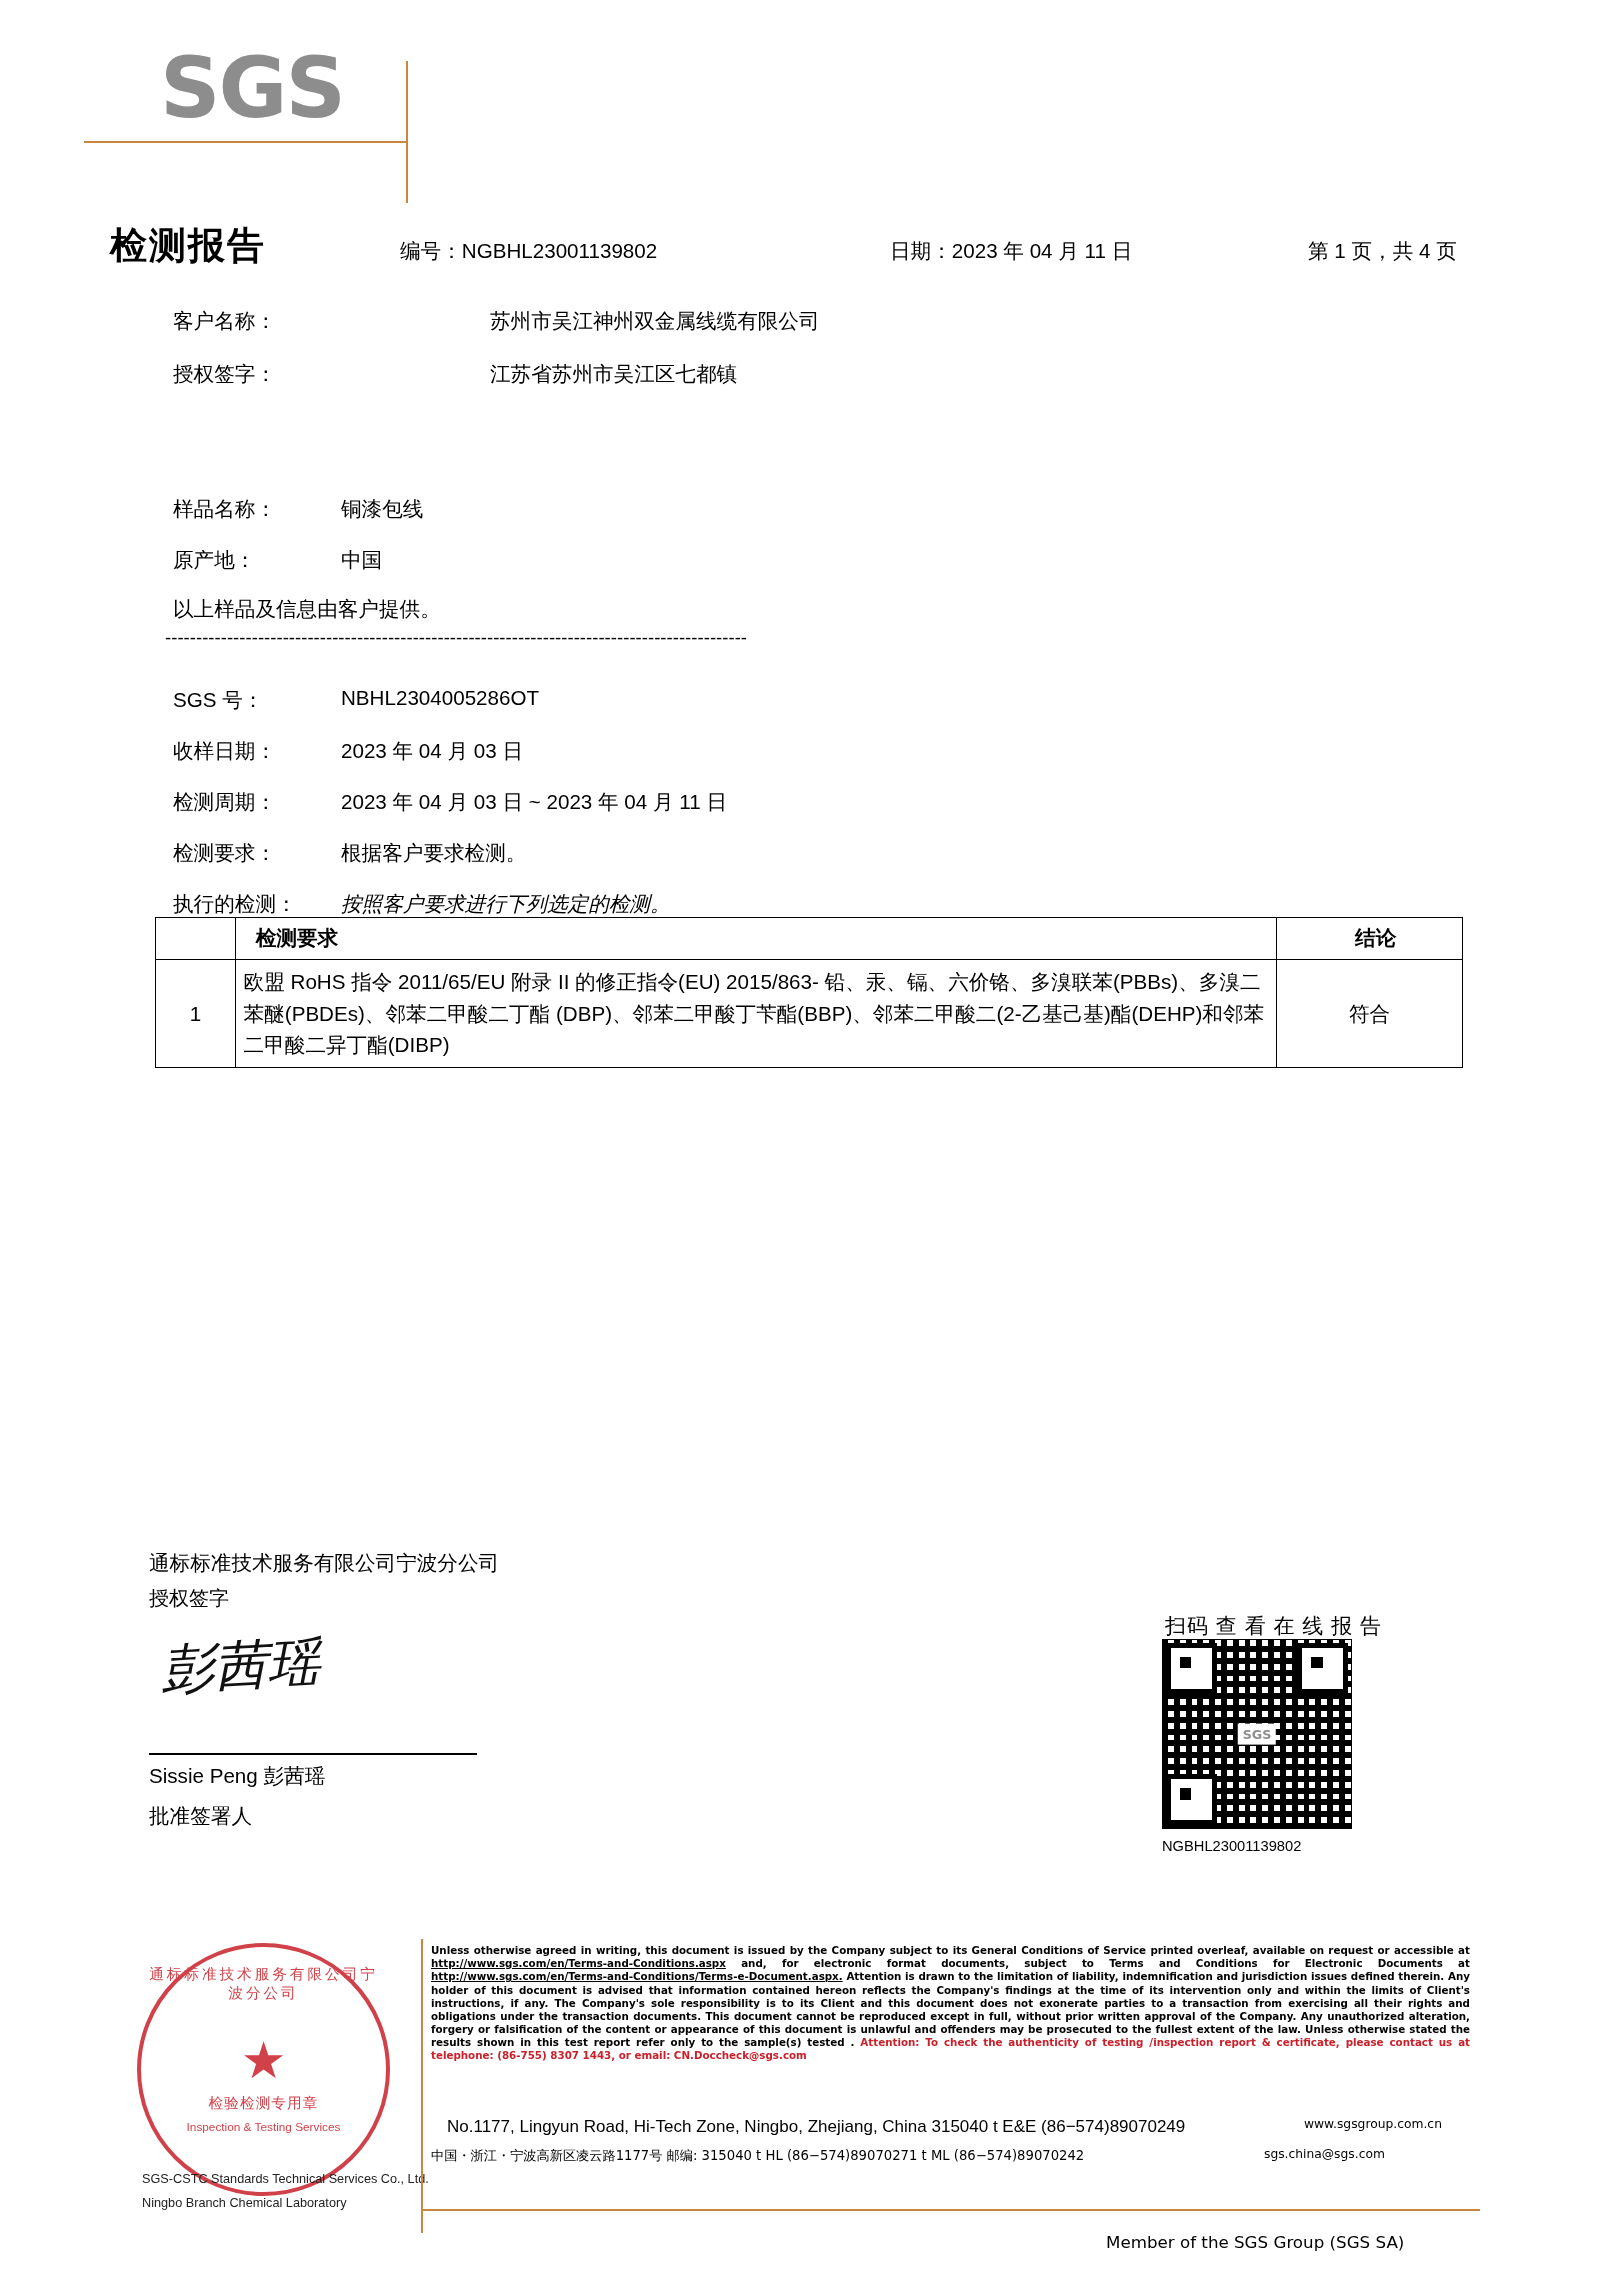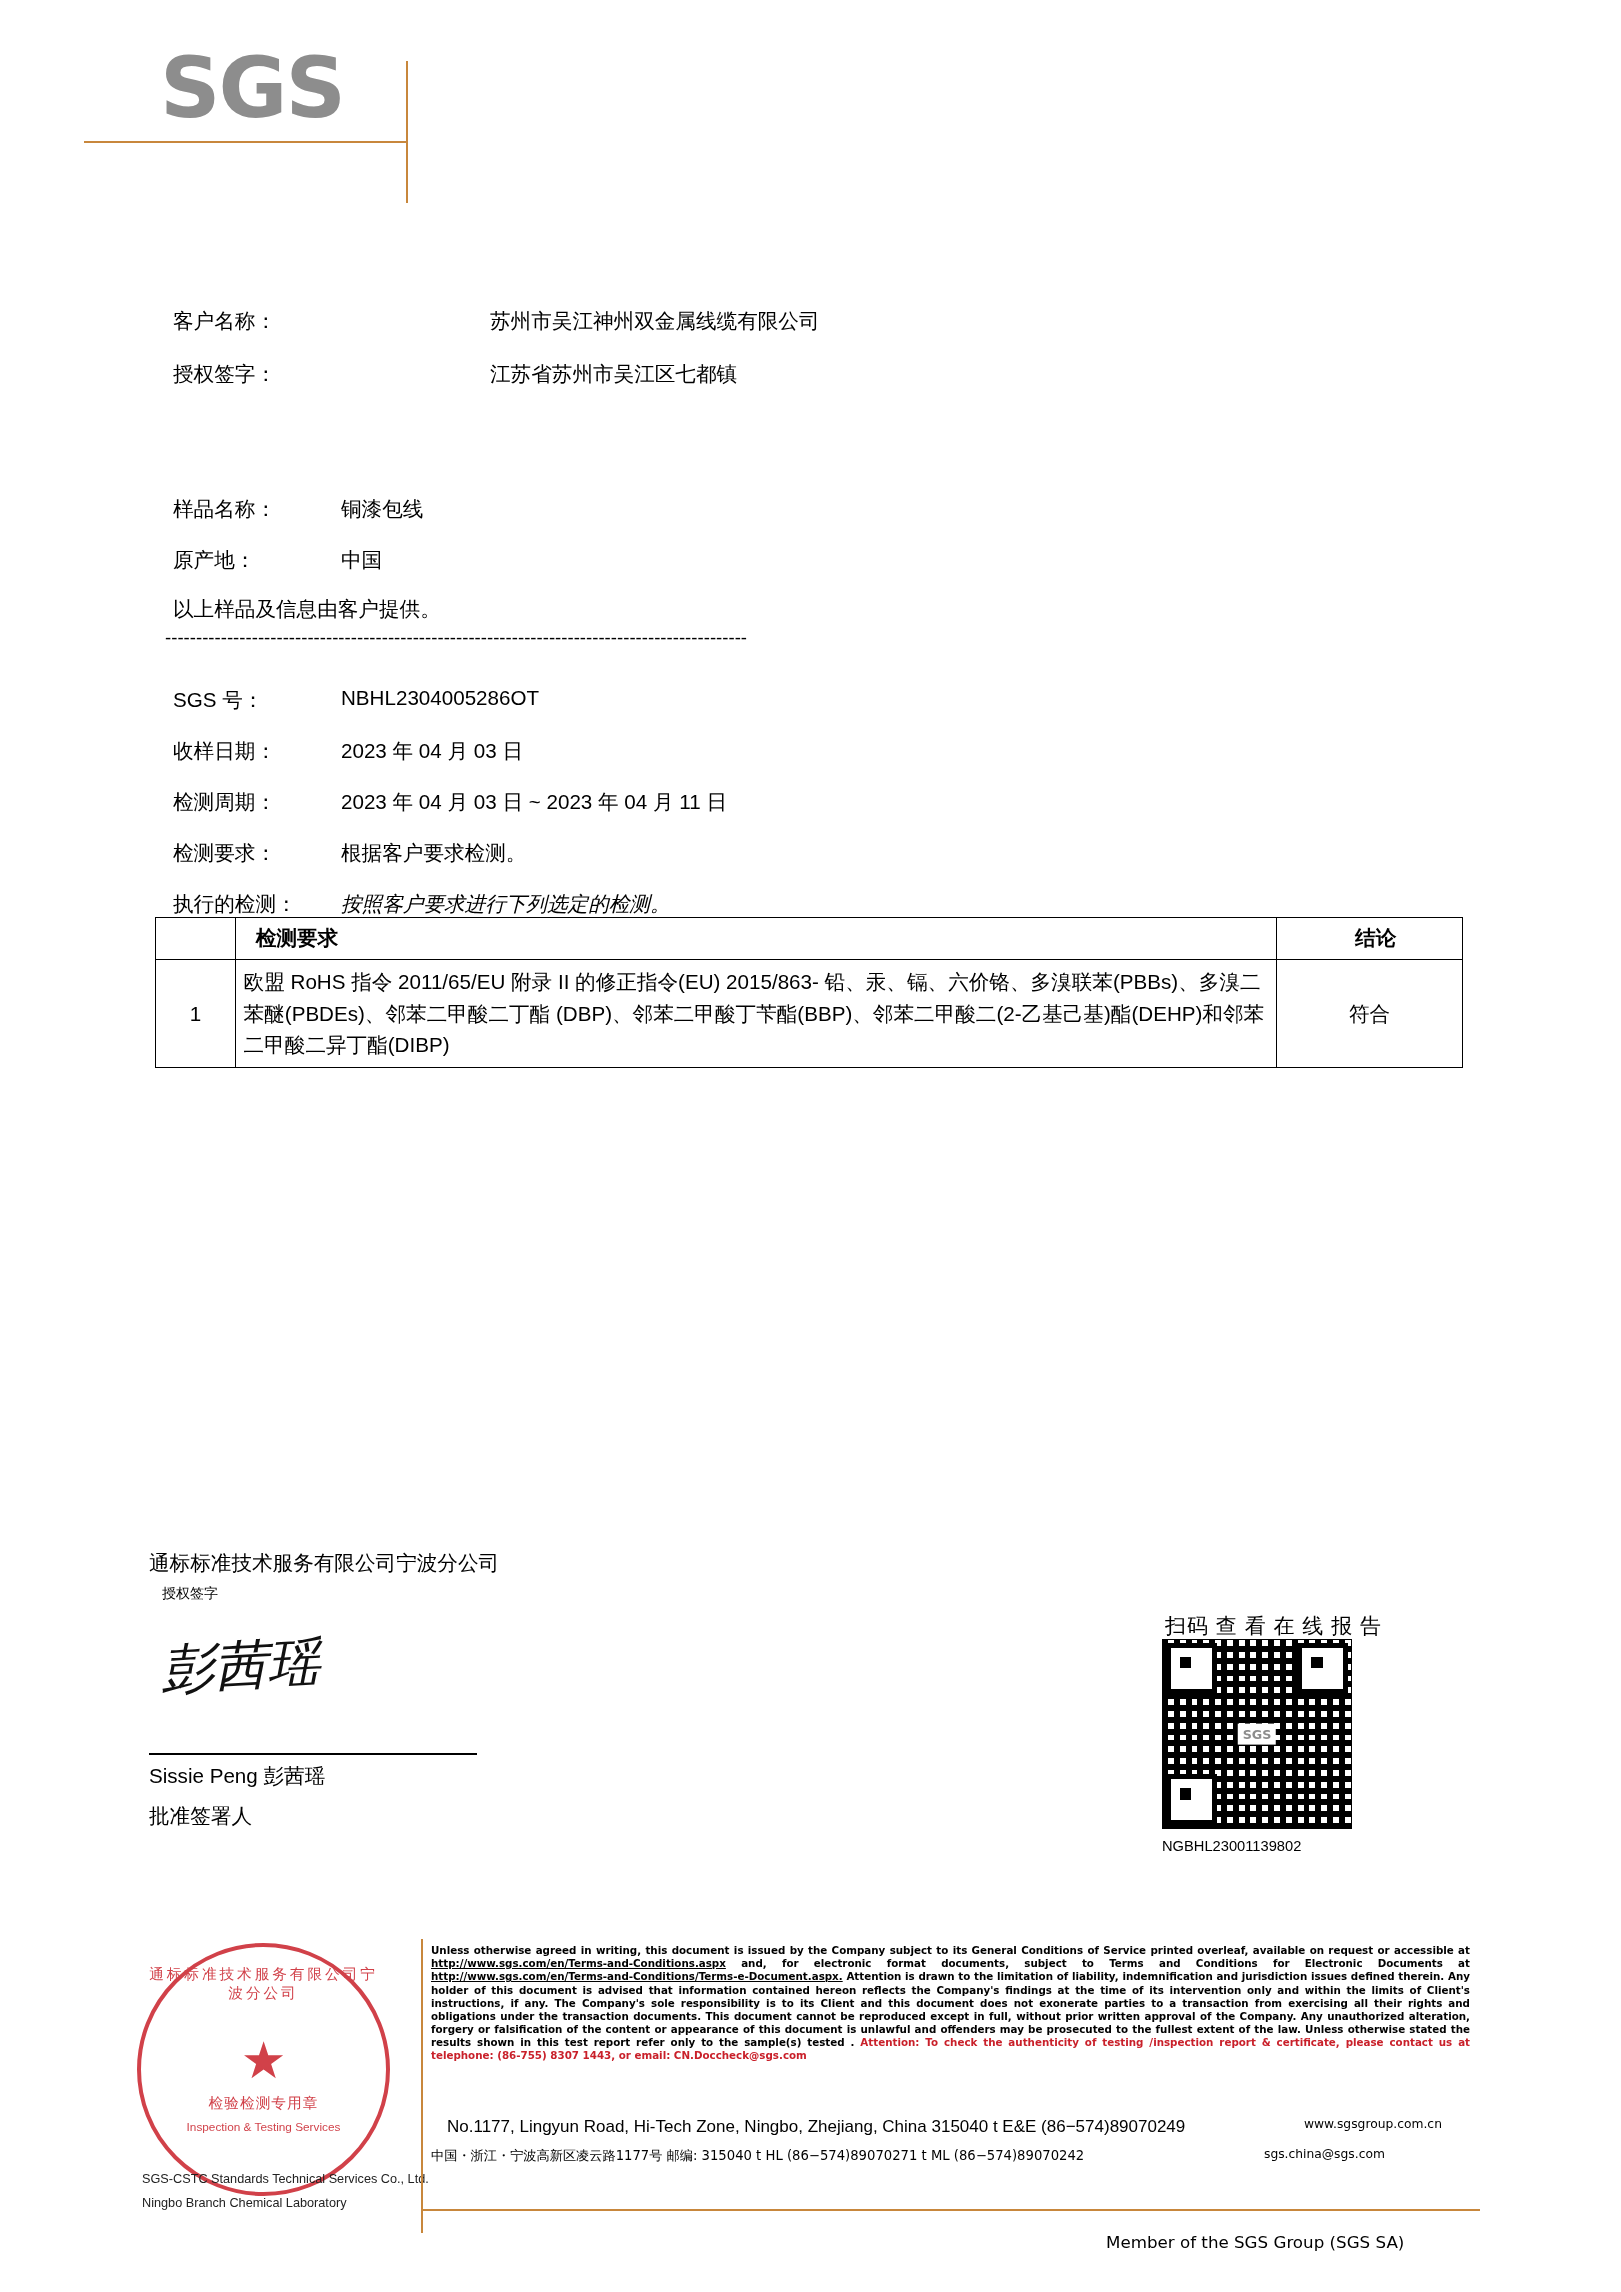--- a/index.html
+++ b/index.html
@@ -137,23 +137,23 @@
 
   
   .sig-company {
     position: absolute;
     left: 149px;
     top: 1549px;
     font-size: 20.6px;
   }
   .sig-auth {
     position: absolute;
-    left: 162px;
+    left: 149px;
     top: 1585px;
-    font-size: 14px;
+    font-size: 20px;
   }
   .signature {
     position: absolute;
     left: 162px;
     top: 1627px;
     width: 294px;
     height: 108px;
     font-family: "DejaVu Serif", serif;
     font-size: 53px;
     font-style: italic;
@@ -371,20 +371,30 @@
 <body>
 
 <div class="page">
 
   <div class="logo-wrap">
     <div class="logo-text">SGS</div>
     <div class="logo-rule-h"></div>
     <div class="logo-rule-v"></div>
   </div>
 
+  <div class="title-row">
+    <div class="doc-title">检测报告</div>
+    <div class="meta-no">
+      <span>编号：</span><span>NGBHL23001139802</span>
+    </div>
+    <div class="meta-date">
+      <span>日期：</span><span>2023 年 04 月 11 日</span>
+    </div>
+    <div class="meta-page">第 1 页，共 4 页</div>
+  </div>
 
   <div class="kv label-col" style="top:307px;">客户名称：</div>
   <div class="kv val-250" style="top:307px;">苏州市吴江神州双金属线缆有限公司</div>
 
   <div class="kv label-col" style="top:360px;">授权签字：</div>
   <div class="kv val-250" style="top:360px;">江苏省苏州市吴江区七都镇</div>
 
   <div class="kv label-col" style="top:495px;">样品名称：</div>
   <div class="kv val-150" style="top:495px;">铜漆包线</div>
 

